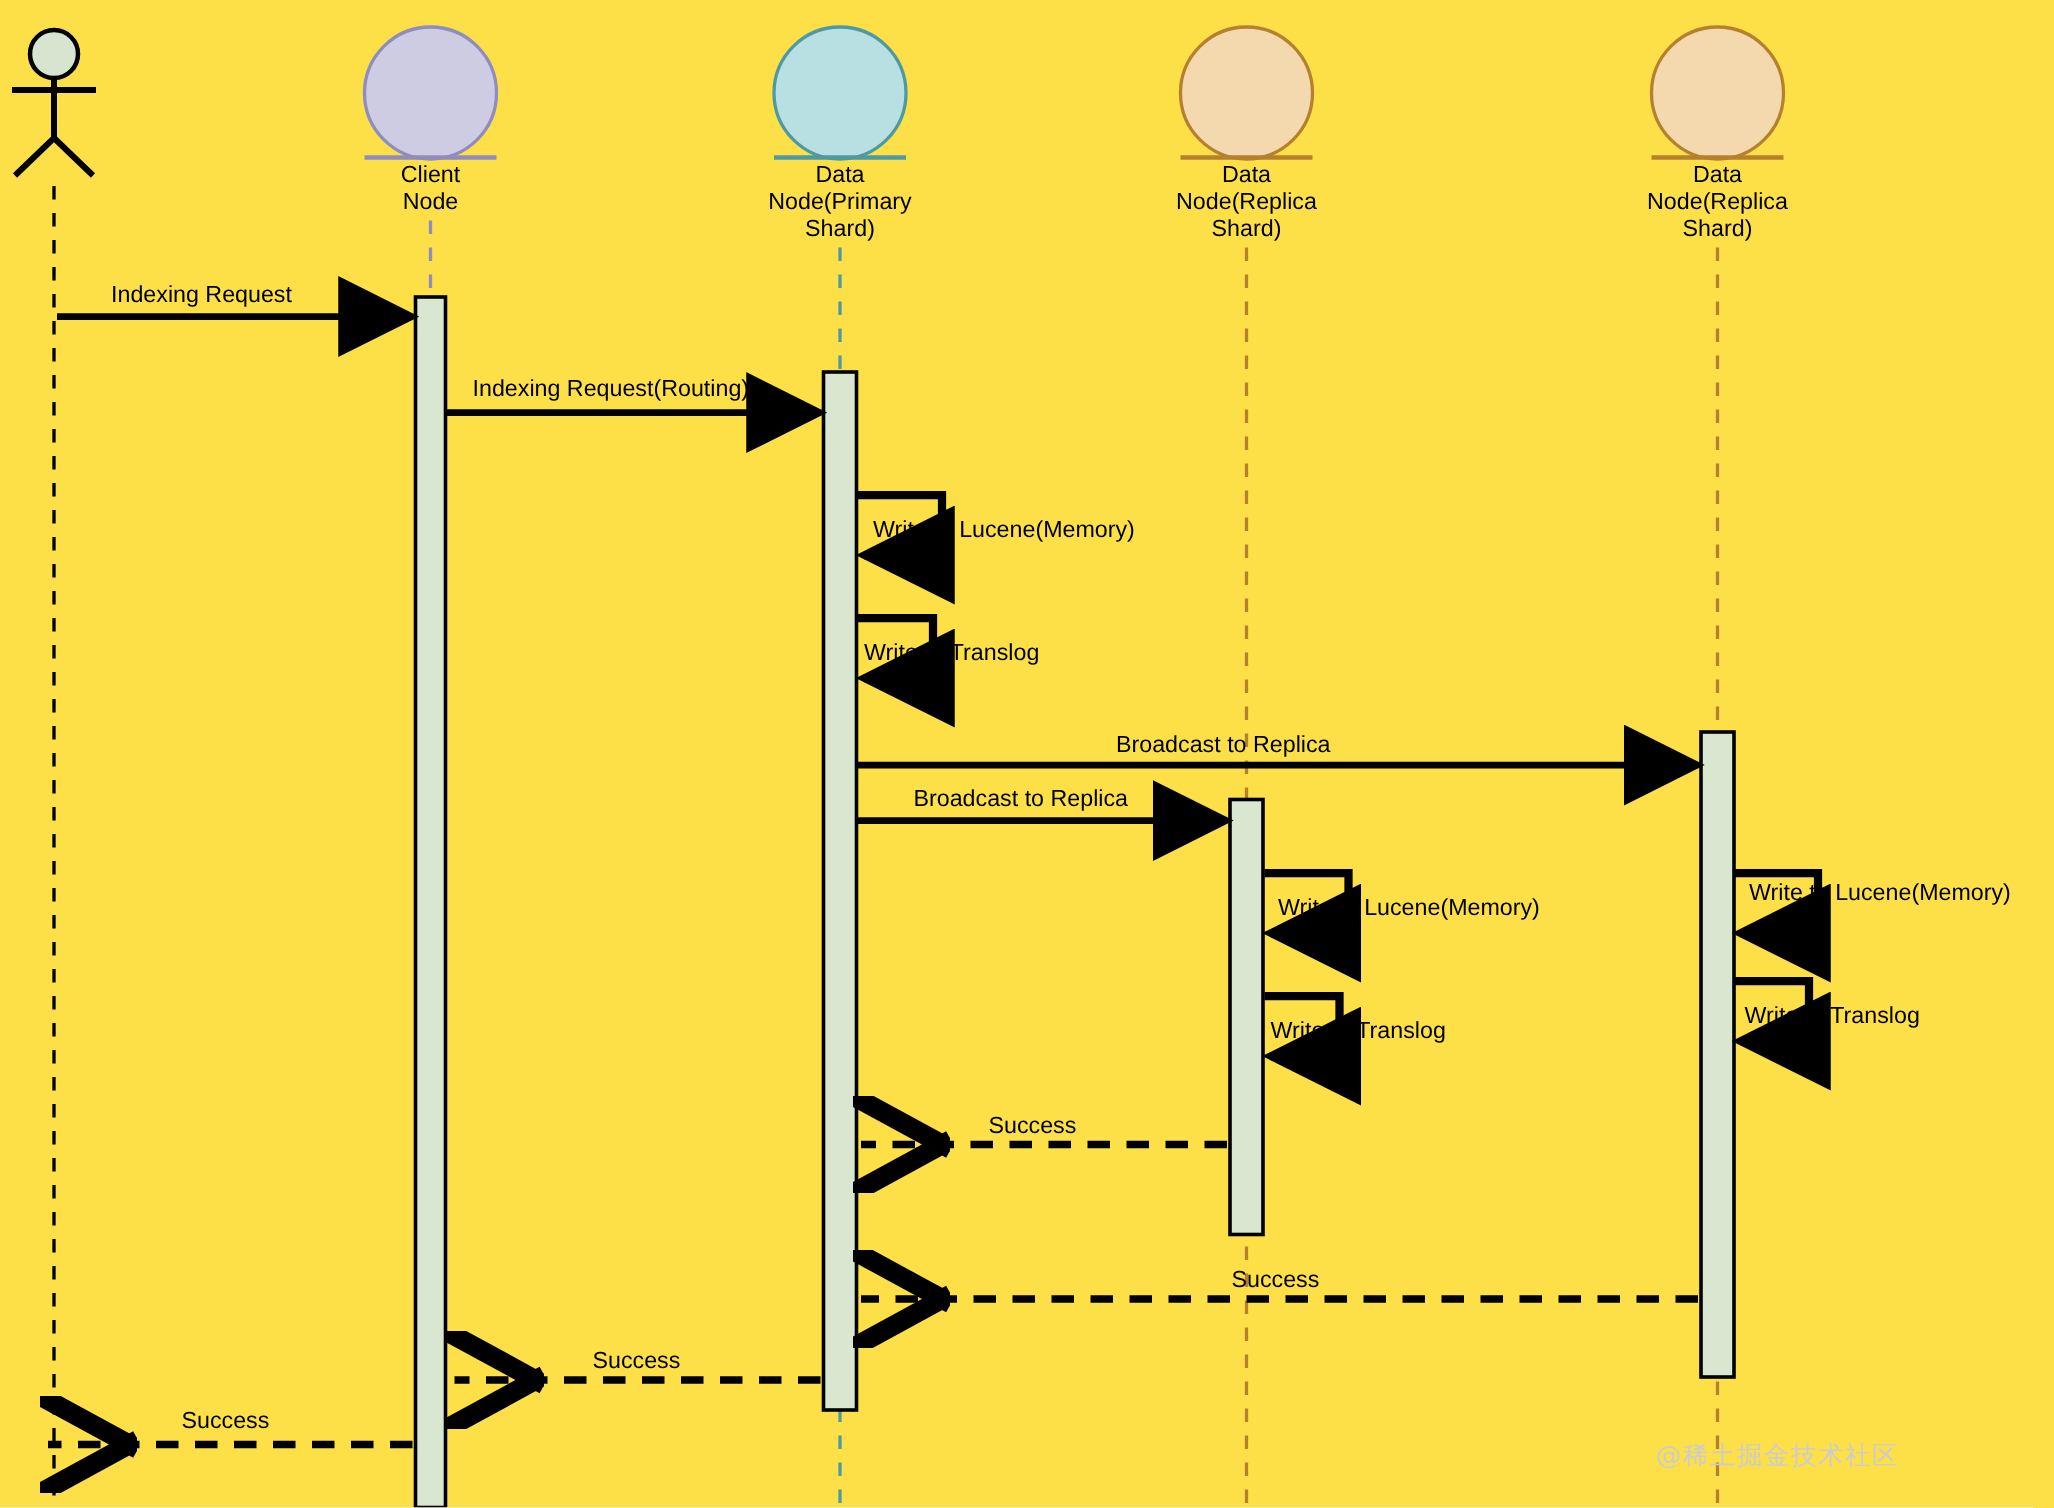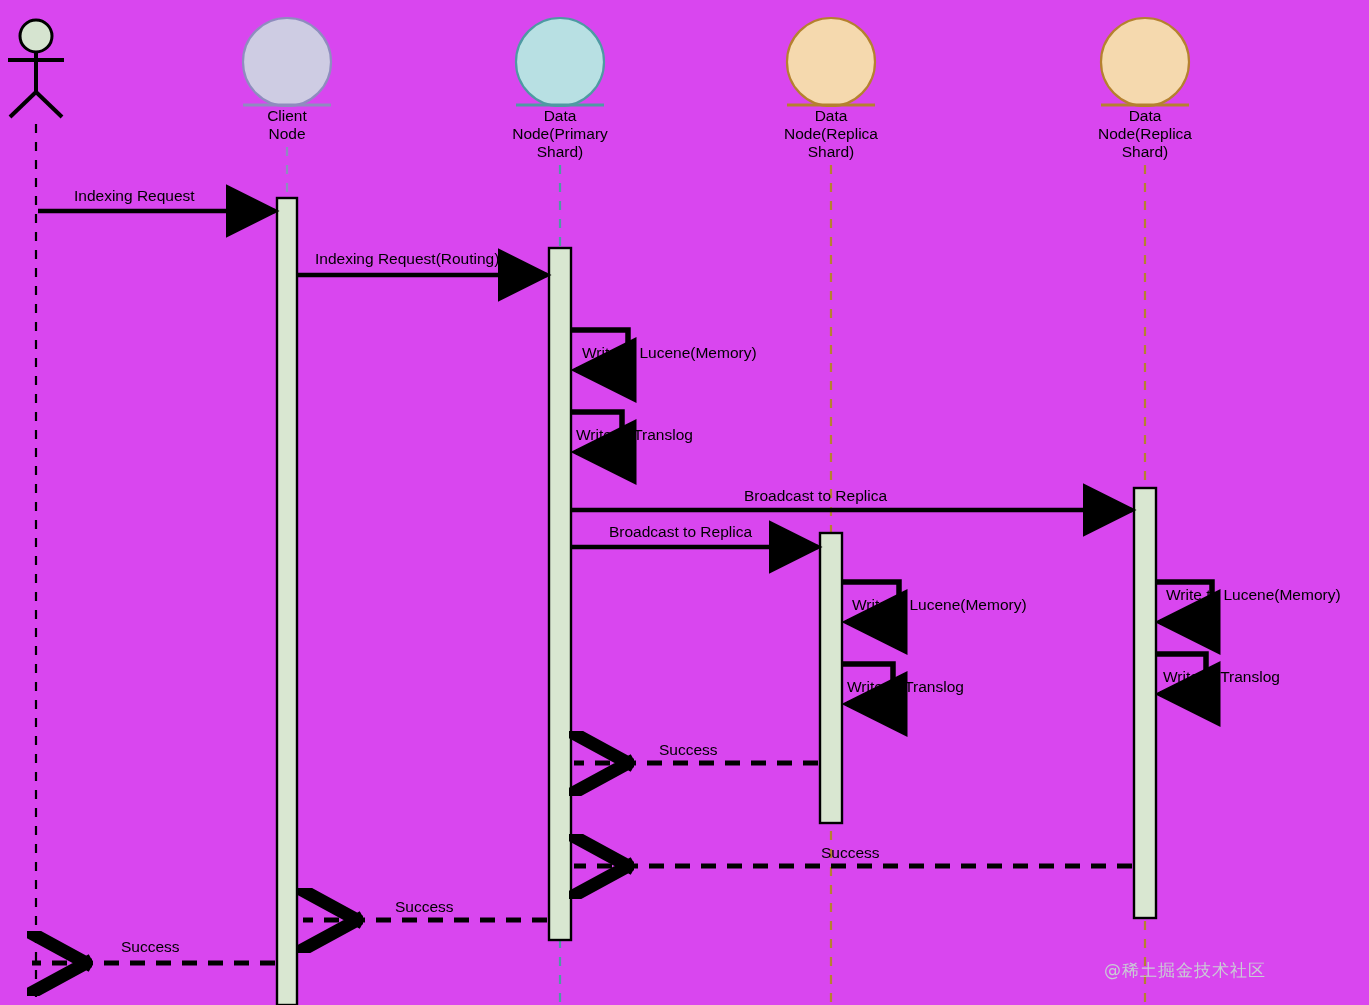--- a/index.html
+++ b/index.html
@@ -8,21 +8,21 @@
     padding: 0;
     background: #ffffff;
   }
   body {
     font-family: "Liberation Sans", sans-serif;
   }
   #canvas-wrap {
     position: relative;
     width: 1369px;
     height: 1005px;
-    background: #d946ef;
+    background: #fde047;
     overflow: hidden;
   }
   #diagram-svg {
     position: absolute;
     left: 0;
     top: 0;
     width: 1369px;
     height: 1005px;
   }
   .msg-label {

